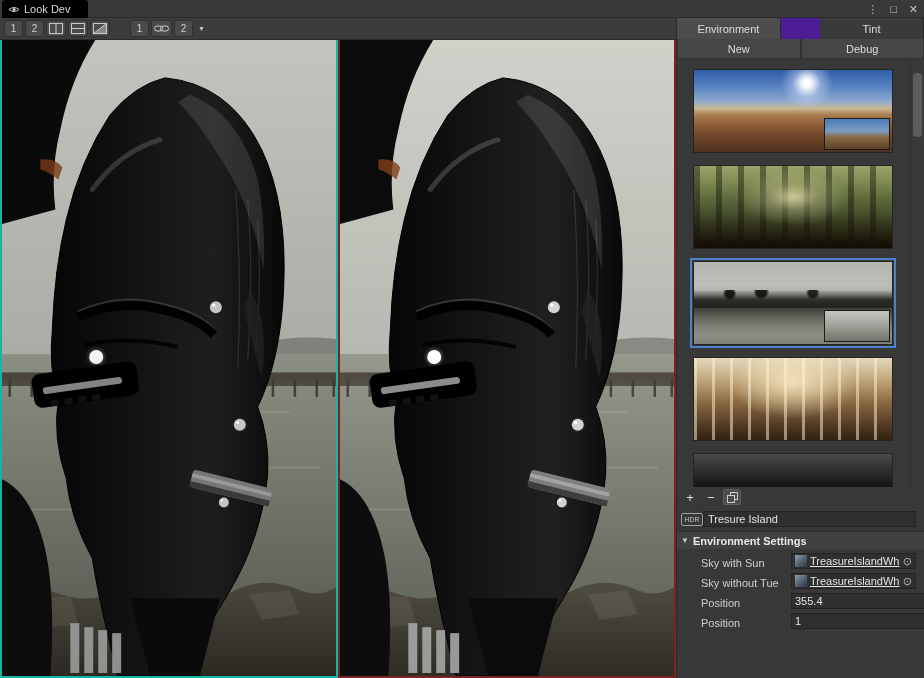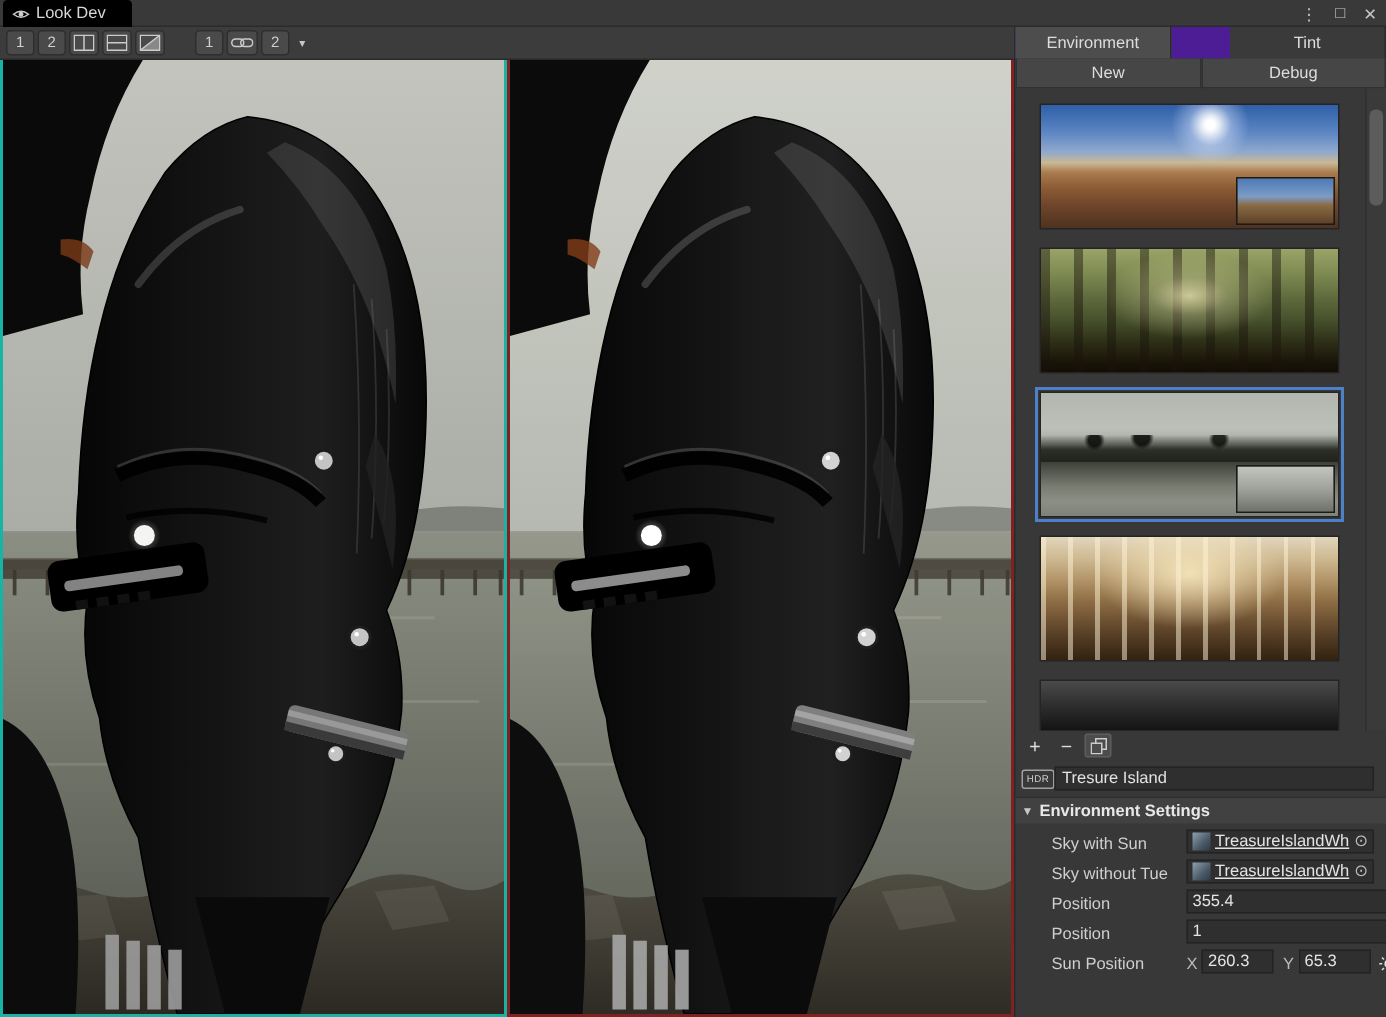--- a/index.html
+++ b/index.html
@@ -400,39 +400,17 @@
       <div class="srow">
         <span class="lbl">Position</span>
         <input class="field" value="355.4" style="">
       </div>
 
       <div class="srow">
         <span class="lbl">Position</span>
         <input class="field" value="1" style="">
       </div>
 
-      <div class="srow">
-        <span class="lbl">Sun Position</span>
-        <span class="vec-lbl">X</span>
-        <input class="field vec-field" value="260.3" style="">
-        <span class="vec-lbl" style="margin-left:6px">Y</span>
-        <input class="field vec-field" value="65.3" style="">
-        <span class="sun-btn">
-          <svg width="13" height="13" viewBox="0 0 13 13">
-            <circle cx="6.5" cy="6.5" r="2.6" fill="#dddddd"></circle>
-            <g stroke="#dddddd" stroke-width="1">
-              <line x1="6.5" y1="0.5" x2="6.5" y2="2.5"></line>
-                <line x1="6.5" y1="10.5" x2="6.5" y2="12.5"></line>
-              <line x1="0.5" y1="6.5" x2="2.5" y2="6.5"></line>
-                <line x1="10.5" y1="6.5" x2="12.5" y2="6.5"></line>
-              <line x1="2.3" y1="2.3" x2="3.7" y2="3.7"></line>
-                <line x1="9.3" y1="9.3" x2="10.7" y2="10.7"></line>
-              <line x1="2.3" y1="10.7" x2="3.7" y2="9.3"></line>
-                <line x1="9.3" y1="3.7" x2="10.7" y2="2.3"></line>
-            </g>
-          </svg>
-        </span>
-      </div>
 
 
     </div>
   </div>
 </div>
 
 </body></html>

